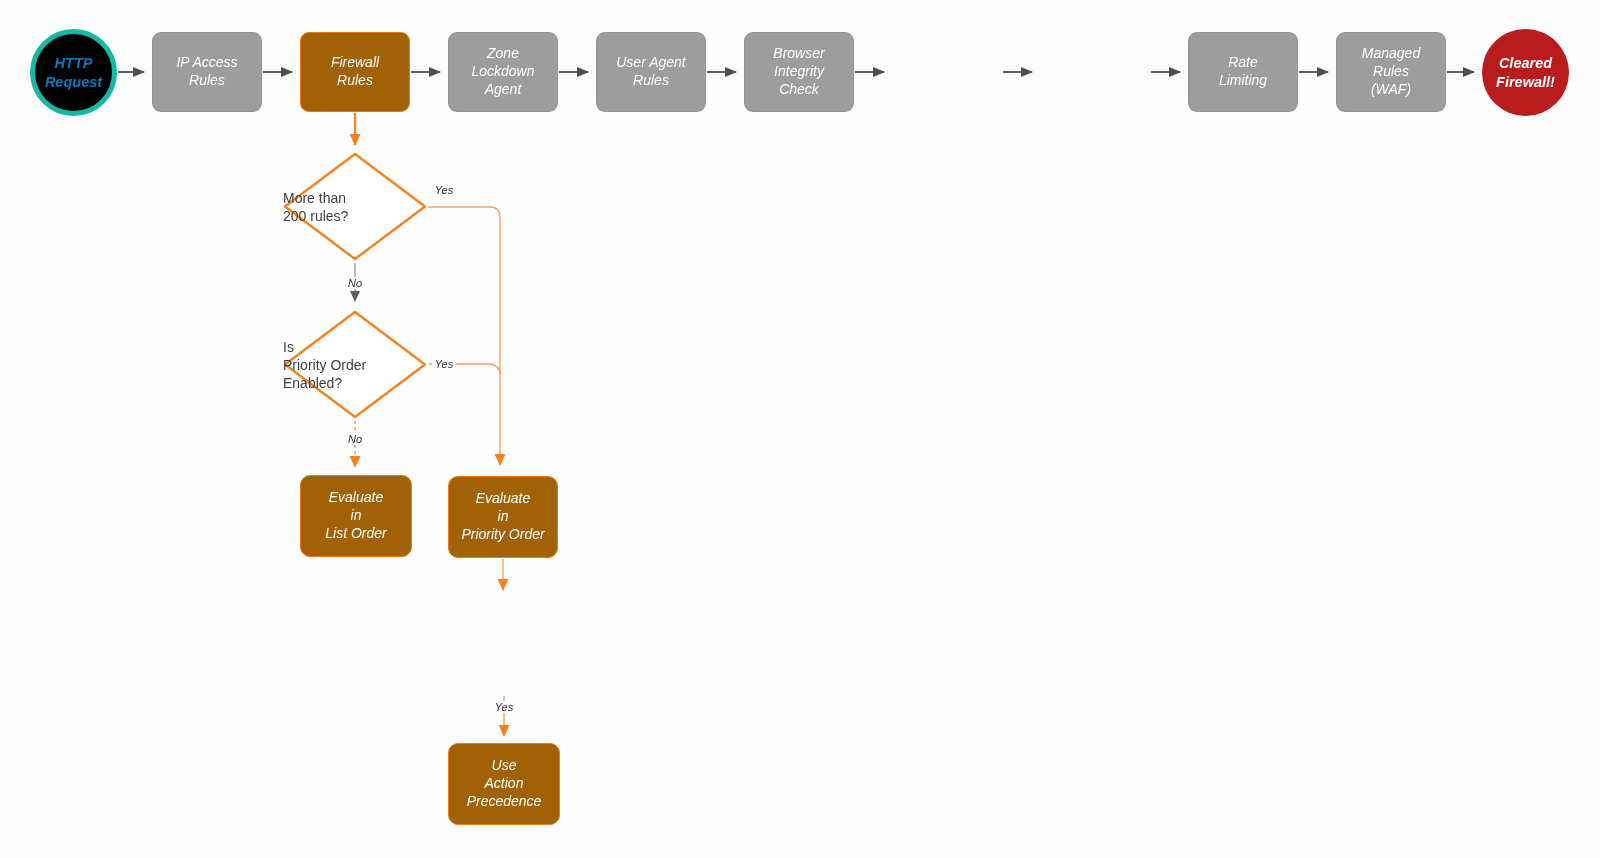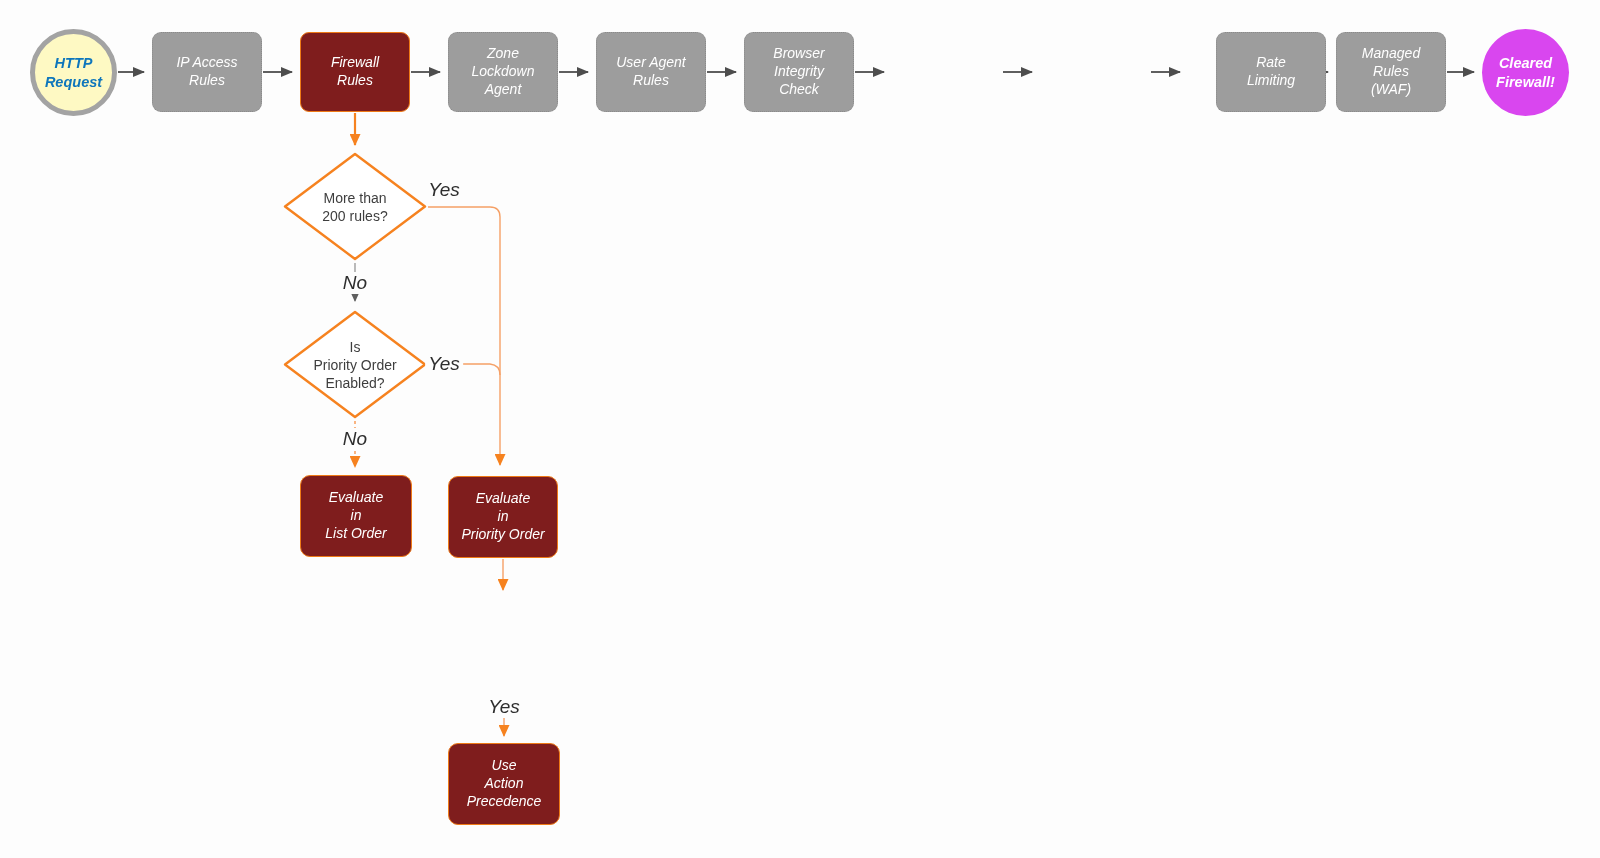--- a/index.html
+++ b/index.html
@@ -9,42 +9,42 @@
   }
   .wires{position:absolute;left:0;top:0;z-index:1;}
   .pnode{
     position:absolute;z-index:2;display:flex;align-items:center;justify-content:center;
     text-align:center;border-radius:9px;box-sizing:border-box;
   }
   .pnode span{
     white-space:pre-line;font-style:italic;font-size:14px;line-height:1.28;color:#ffffff;
   }
   .gray{background:#9d9d9d;border:1.5px dotted #8a8a8a;width:110px;height:80px;top:32px;}
-  .orangebox{background:#7f1d1d;border:1px solid #ef7a16;}
+  .orangebox{background:#a16207;border:1px solid #ef7a16;}
   .step-orange{width:110px;height:80px;top:32px;}
   .action{width:112px;height:82px;border-radius:10px;}
   .circle{
     position:absolute;z-index:2;display:flex;align-items:center;justify-content:center;
     text-align:center;border-radius:50%;box-sizing:border-box;width:87px;height:87px;top:29px;
   }
   .circle span{white-space:pre-line;font-style:italic;font-weight:bold;font-size:14.5px;line-height:1.25;}
-  .circle.start{background:#fef9c3;border:5px solid #a3a3a3;}
+  .circle.start{background:#000000;border:5px solid #14b8a6;}
   .circle.start span{color:#0e76bc;}
-  .circle.end{background:#d946ef;border:none;}
+  .circle.end{background:#b91c1c;border:none;}
   .circle.end span{color:#ffffff;}
   .diamond{position:absolute;z-index:2;}
   .diamond svg{position:absolute;left:0;top:0;}
   .diamond span{
     position:absolute;z-index:3;left:50%;top:50%;transform:translate(-50%,-50%);
-    width:100%;text-align:center;white-space:pre-line;
+    width:100%;white-space:pre-line;
     font-size:14px;color:#3e3e3e;line-height:1.3;
   }
   .branch-label{
     position:absolute;z-index:4;transform:translate(-50%,-50%);
-    font-style:italic;font-size:19px;color:#2e2e2e;background:#fdfdfd;padding:0 3px;
+    font-style:italic;font-size:11px;color:#2e2e2e;background:#fdfdfd;padding:0 3px;
   }
 </style>
 </head>
 <body>
 
 <div class="canvas">
 
   <svg class="wires" width="1600" height="858" viewBox="0 0 1600 858">
     <defs>
       <marker id="ah-dark" markerUnits="userSpaceOnUse" markerWidth="12" markerHeight="10" refX="11" refY="5" orient="auto">
@@ -106,21 +106,21 @@
   </div>
   <div class="pnode gray" style="left:596px">
     <span>User Agent
 Rules</span>
   </div>
   <div class="pnode gray" style="left:744px">
     <span>Browser
 Integrity
 Check</span>
   </div>
-  <div class="pnode gray" style="left:1216px">
+  <div class="pnode gray" style="left:1188px">
     <span>Rate
 Limiting</span>
   </div>
   <div class="pnode gray" style="left:1336px">
     <span>Managed
 Rules
 (WAF)</span>
   </div>
 
   <div class="circle end" style="left:1482px">

